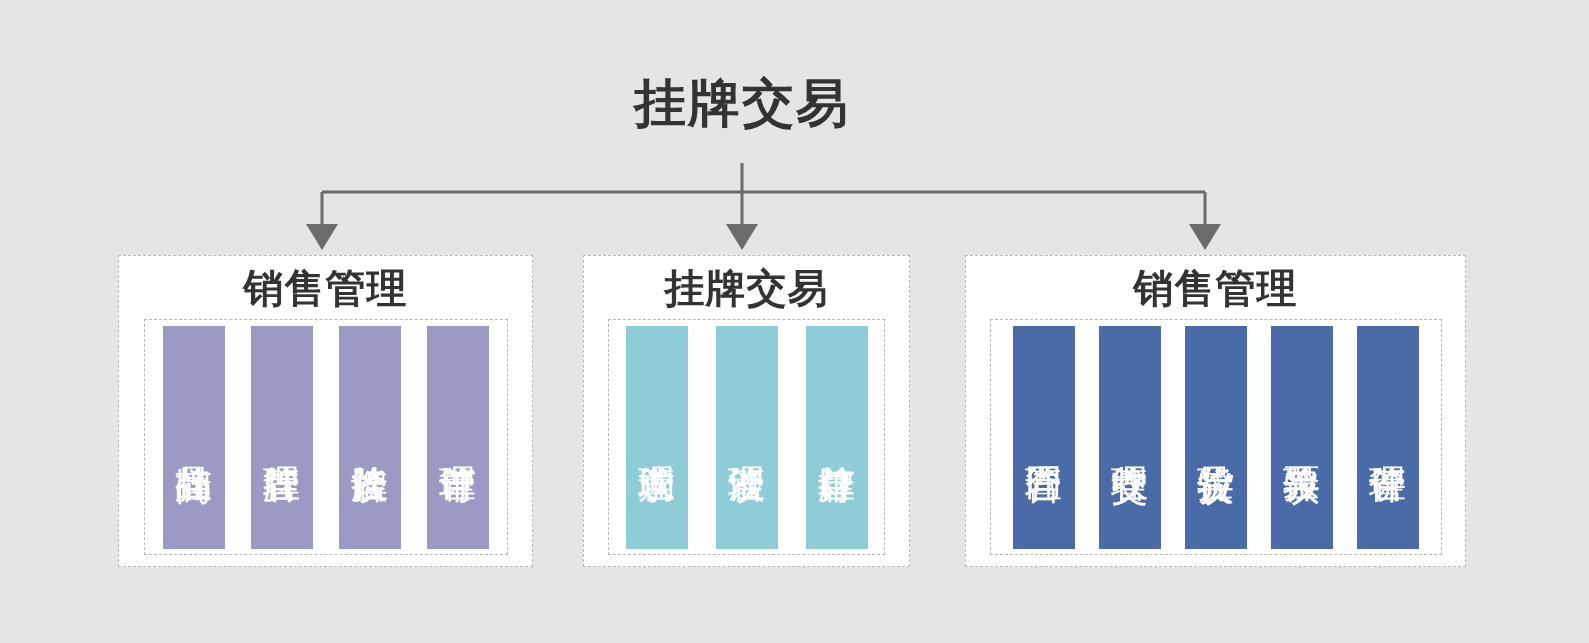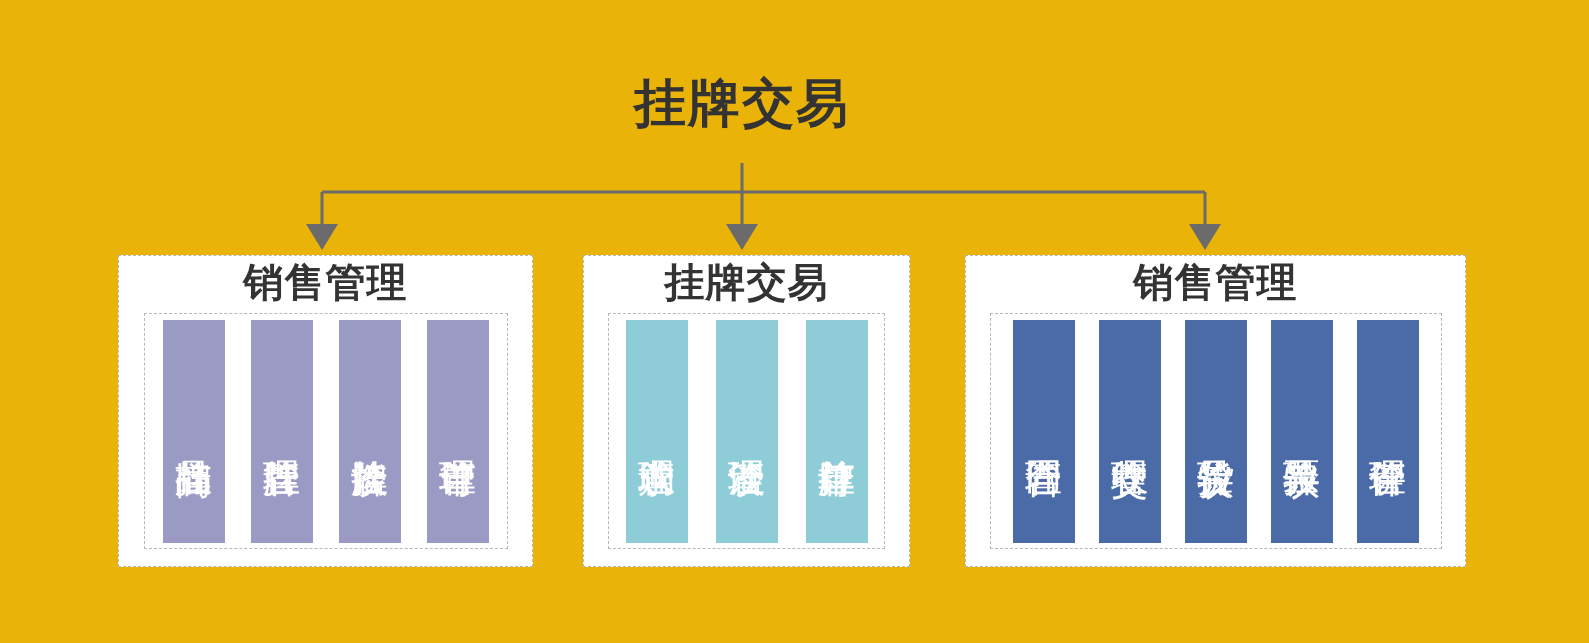--- a/index.html
+++ b/index.html
@@ -8,21 +8,21 @@
     background: #ffffff;
   }
   body {
     font-family: "Liberation Sans", "DejaVu Sans", sans-serif;
     -webkit-font-smoothing: antialiased;
   }
   #canvas {
     position: relative;
     width: 1589px;
     height: 643px;
-    background: #eab308;
+    background: #e5e5e5;
     overflow: hidden;
   }
 
   
   .root-title {
     position: absolute;
     left: 0;
     top: 72px;
     width: 1484px;
     text-align: center;
@@ -64,20 +64,21 @@
     display: flex;
     flex-direction: column;
     align-items: center;
     height: 312px;
   }
   .group.g1 { width: 415px; margin-right: 50px; }
   .group.g2 { width: 327px; margin-right: 55px; }
   .group.g3 { width: 501px; }
 
   .group-title {
+    margin-top: 6px;
     font-size: 40px;
     line-height: 52px;
     font-weight: 700;
     color: #333333;
     letter-spacing: 1px;
     white-space: nowrap;
     text-align: center;
   }
 
   .inner-box {

